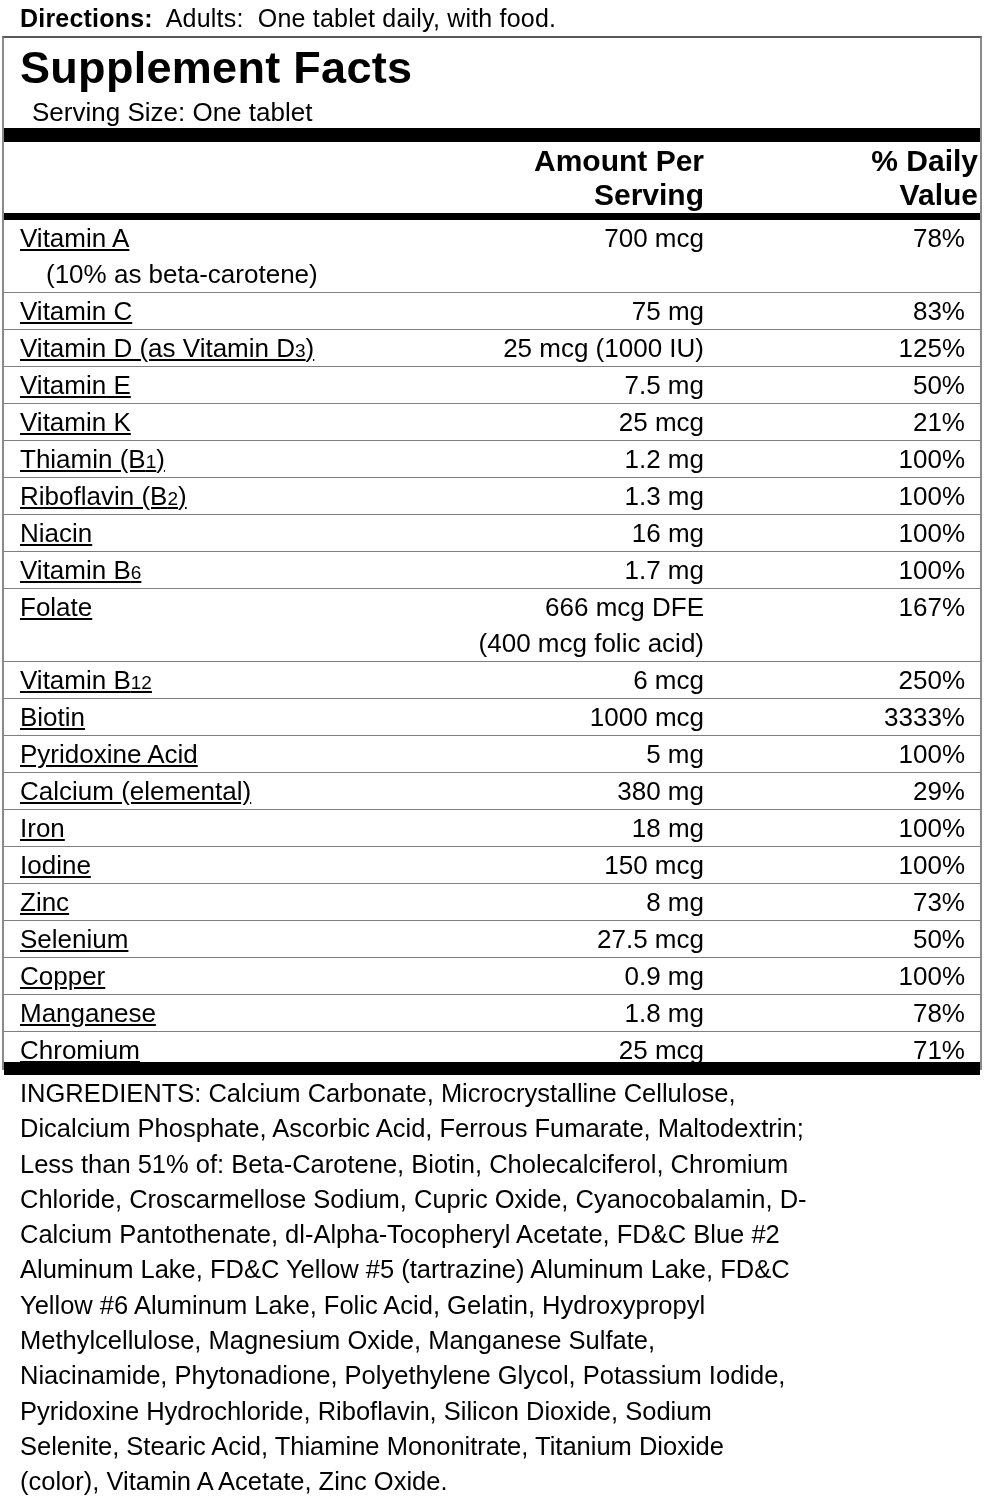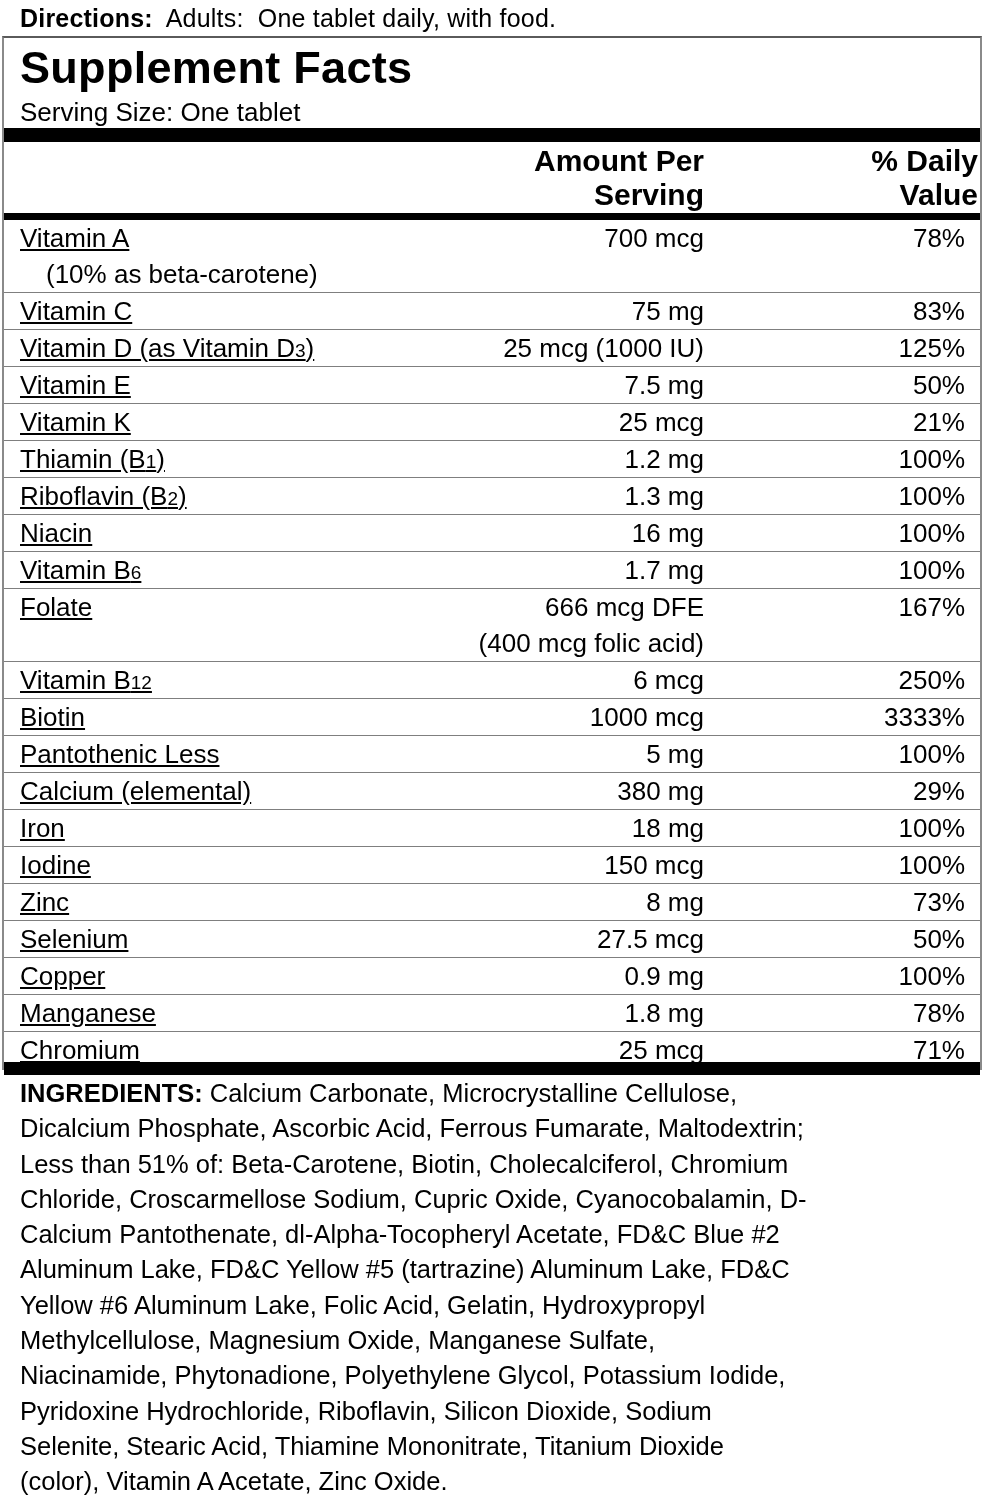--- a/index.html
+++ b/index.html
@@ -36,21 +36,21 @@
       position: absolute;
       left: 16px;
       top: 2px;
       font-size: 45px;
       font-weight: bold;
       line-height: 56px;
       letter-spacing: 0.3px;
     }
     .serving {
       position: absolute;
-      left: 16px;
+      left: 28px;
       top: 58px;
       font-size: 26px;
       line-height: 32px;
     }
     .bar-thick {
       position: absolute;
       left: 0;
       width: 100%;
       background: #000;
     }
@@ -121,21 +121,21 @@
     }
 
     .ingredients {
       position: absolute;
       left: 20px;
       top: 1076px;
       width: 950px;
       font-size: 25.5px;
       line-height: 35.3px;
     }
-    .ingredients .lead { font-weight: bold; }
+    .ingredients .lead { font-weight: normal; }
     .ingredients .line { display: block; white-space: nowrap; }
   </style>
 </head>
 <body>
 
 <div class="directions"><span class="lead">Directions:</span><span>  Adults:  One tablet daily, with food.</span></div>
 
 <div class="facts-box">
   <div class="title">Supplement Facts</div>
   <div class="serving">Serving Size: One tablet</div>
@@ -209,21 +209,21 @@
         <span class="name"><span>Vitamin B</span><span class="sub">12</span></span>
         <span class="amount">6 mcg</span>
         <span class="dv">250%</span>
       </div>
       <div class="row">
         <span class="name"><span>Biotin</span></span>
         <span class="amount">1000 mcg</span>
         <span class="dv">3333%</span>
       </div>
       <div class="row">
-        <span class="name"><span>Pantothenic Less</span></span>
+        <span class="name"><span>Pyridoxine Acid</span></span>
         <span class="amount">5 mg</span>
         <span class="dv">100%</span>
       </div>
       <div class="row">
         <span class="name"><span>Calcium (elemental)</span></span>
         <span class="amount">380 mg</span>
         <span class="dv">29%</span>
       </div>
       <div class="row">
         <span class="name"><span>Iron</span></span>

